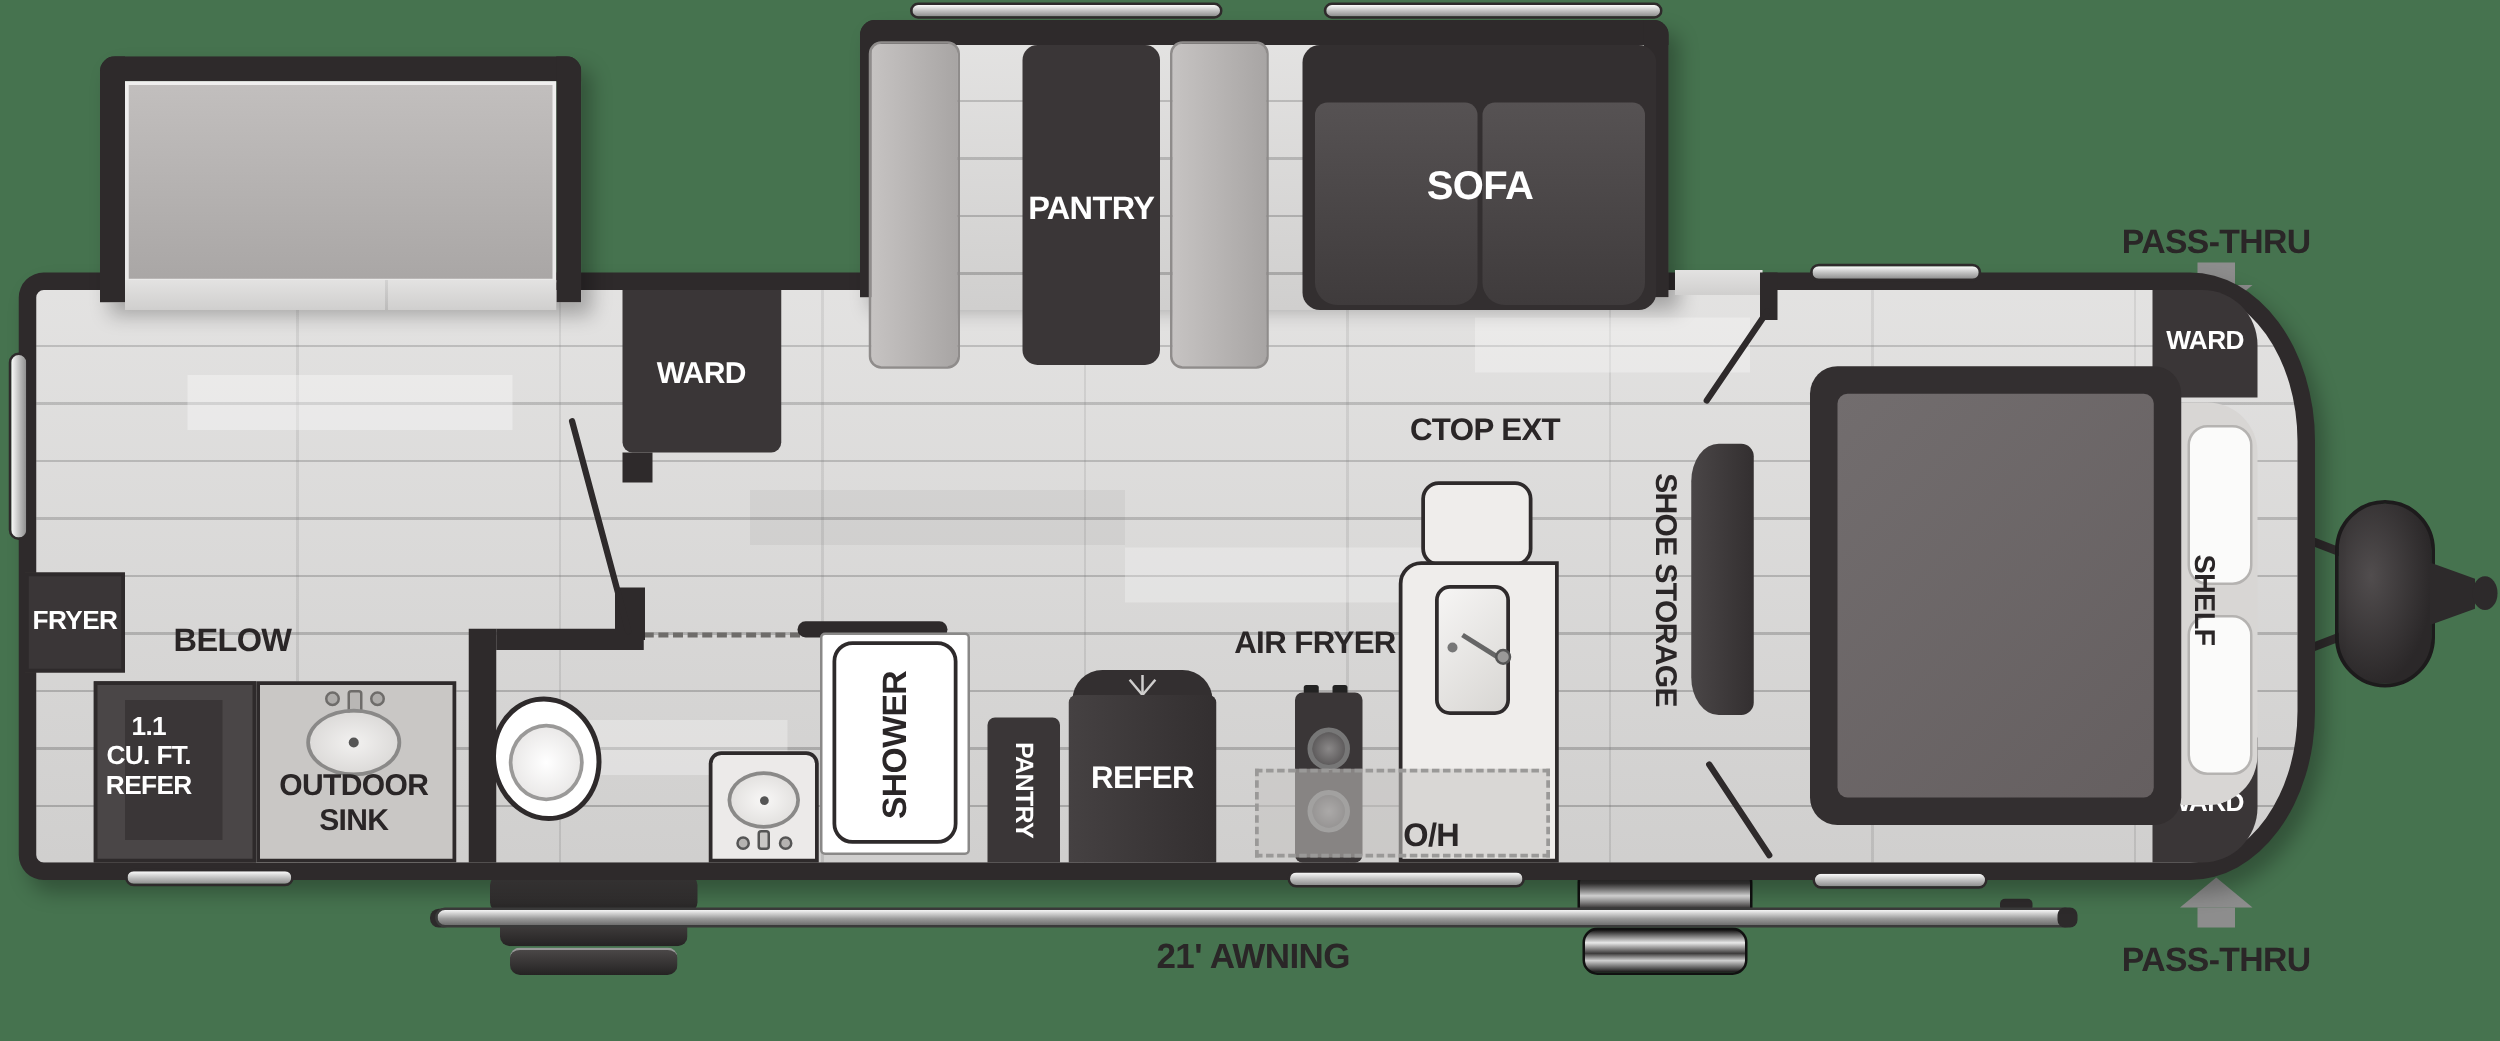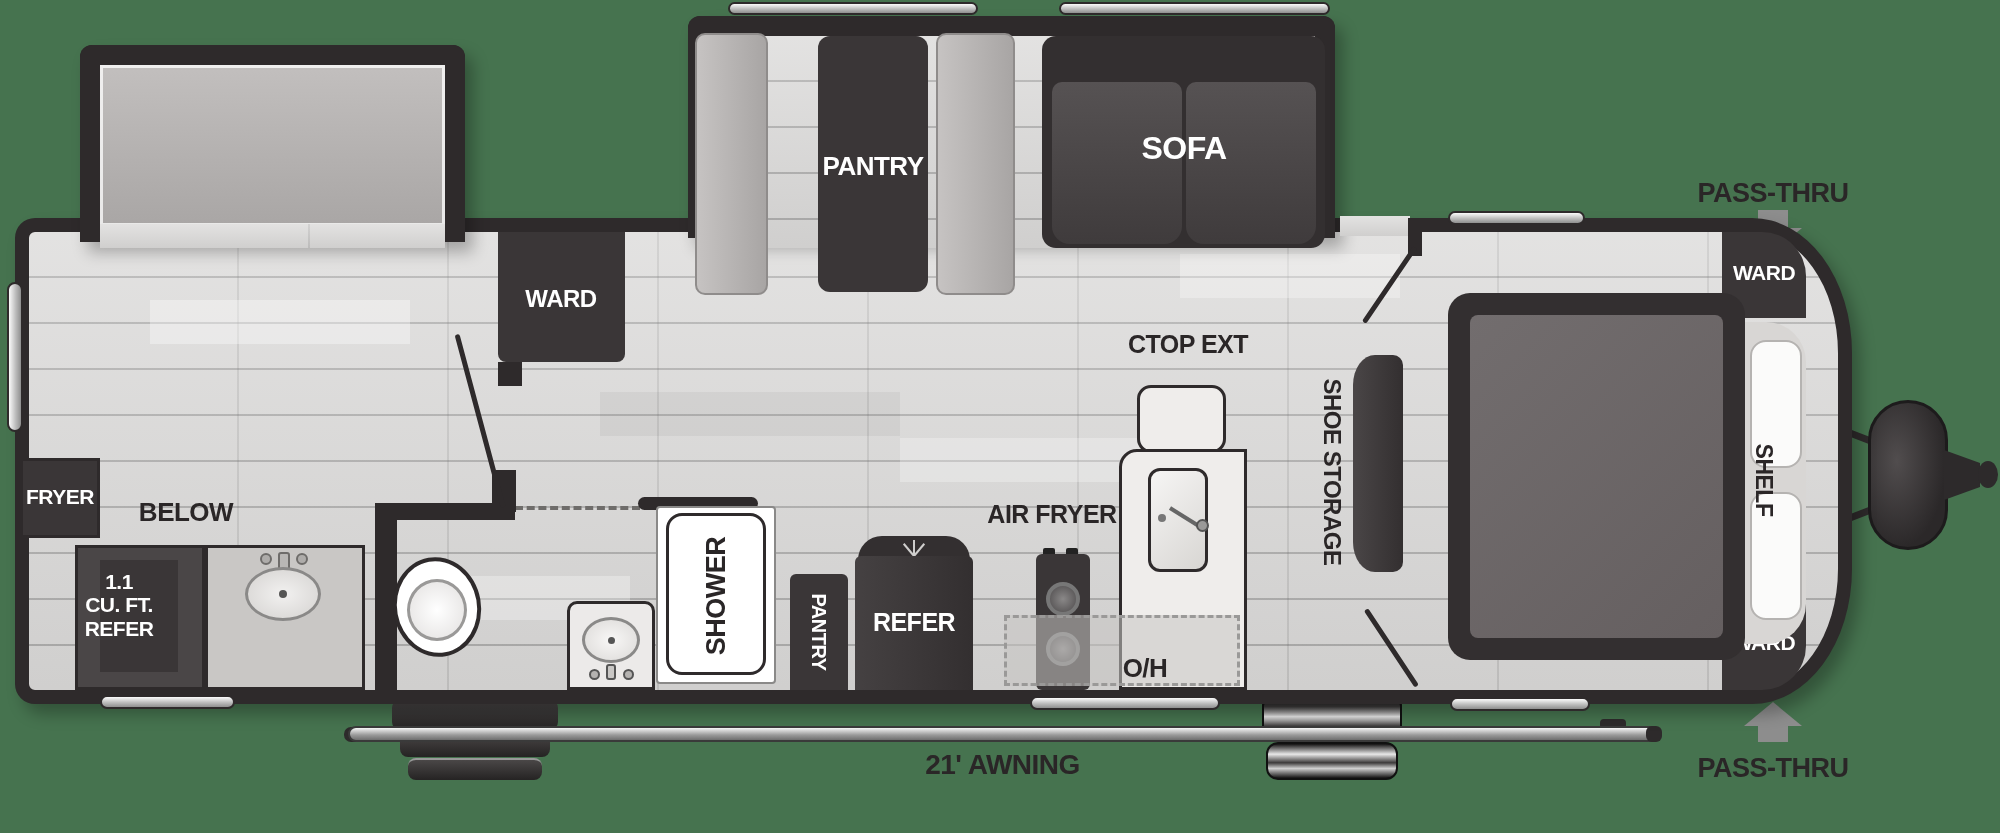--- a/index.html
+++ b/index.html
@@ -114,20 +114,24 @@
     <span>REFER</span>
   </div>
 
   <div class="abs" style="left:205px;top:545px;width:160px;height:145px;background:#C9C7C5;border:3px solid #2E2A2B;"></div>
   <div class="abs" style="left:260px;top:553px;width:12px;height:12px;border-radius:50%;background:#AEACAA;border:2px solid #6E6C6A;"></div>
   <div class="abs" style="left:296px;top:553px;width:12px;height:12px;border-radius:50%;background:#AEACAA;border:2px solid #6E6C6A;"></div>
   <div class="abs" style="left:278px;top:552px;width:12px;height:22px;background:#B9B7B5;border:2px solid #6E6C6A;border-radius:3px;"></div>
   <div class="abs" style="left:245px;top:567px;width:76px;height:54px;border-radius:50%;border:3px solid #8A8988;
               background:radial-gradient(#F2F1F0,#D4D2D0);"></div>
   <div class="abs" style="left:279px;top:590px;width:8px;height:8px;border-radius:50%;background:#555;"></div>
+  <div class="abs txt" style="left:213px;top:614px;width:140px;height:58px;font-size:24px;flex-direction:column;line-height:1.15;">
+    <span>OUTDOOR</span>
+    <span>SINK</span>
+  </div>
 
   <div class="abs darkbox" style="left:498px;top:232px;width:127px;height:130px;border-radius:0 0 8px 8px;"></div>
   <div class="abs wall" style="left:498px;top:362px;width:24px;height:24px;"></div>
   <div class="abs txt wtxt" style="left:501px;top:285px;width:120px;height:28px;font-size:24px;">WARD</div>
 
   <div class="abs wall" style="left:375px;top:503px;width:22px;height:187px;"></div>
   <div class="abs wall" style="left:397px;top:503px;width:118px;height:17px;"></div>
   <div class="abs" style="left:515px;top:506px;width:125px;height:0;border-top:4px dashed #6E6C6A;"></div>
   <div class="abs wall" style="left:492px;top:470px;width:24px;height:42px;"></div>
   <div class="abs line" style="left:457px;top:332px;width:179px;height:5px;transform-origin:0 50%;transform:rotate(75deg);"></div>

